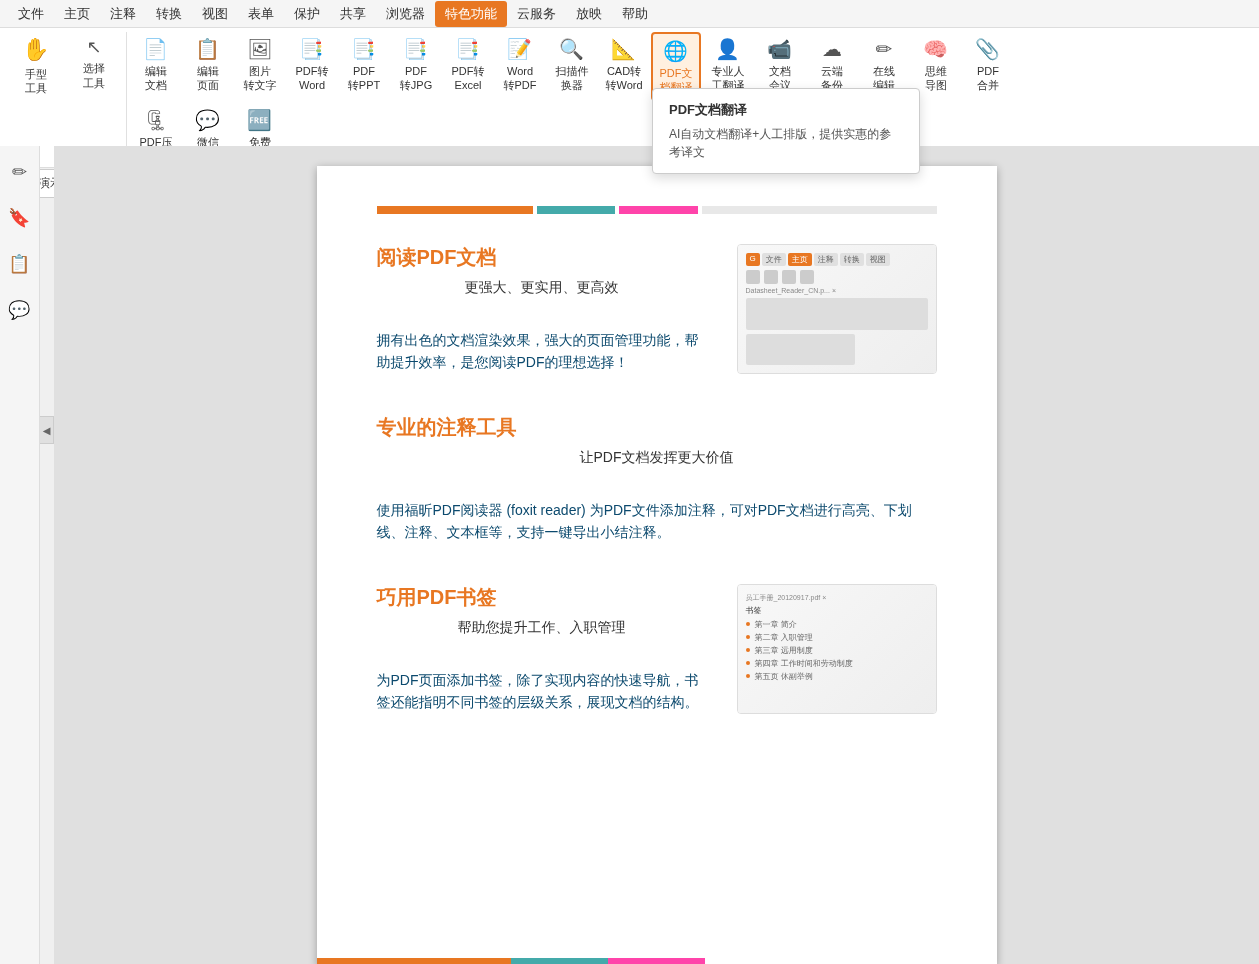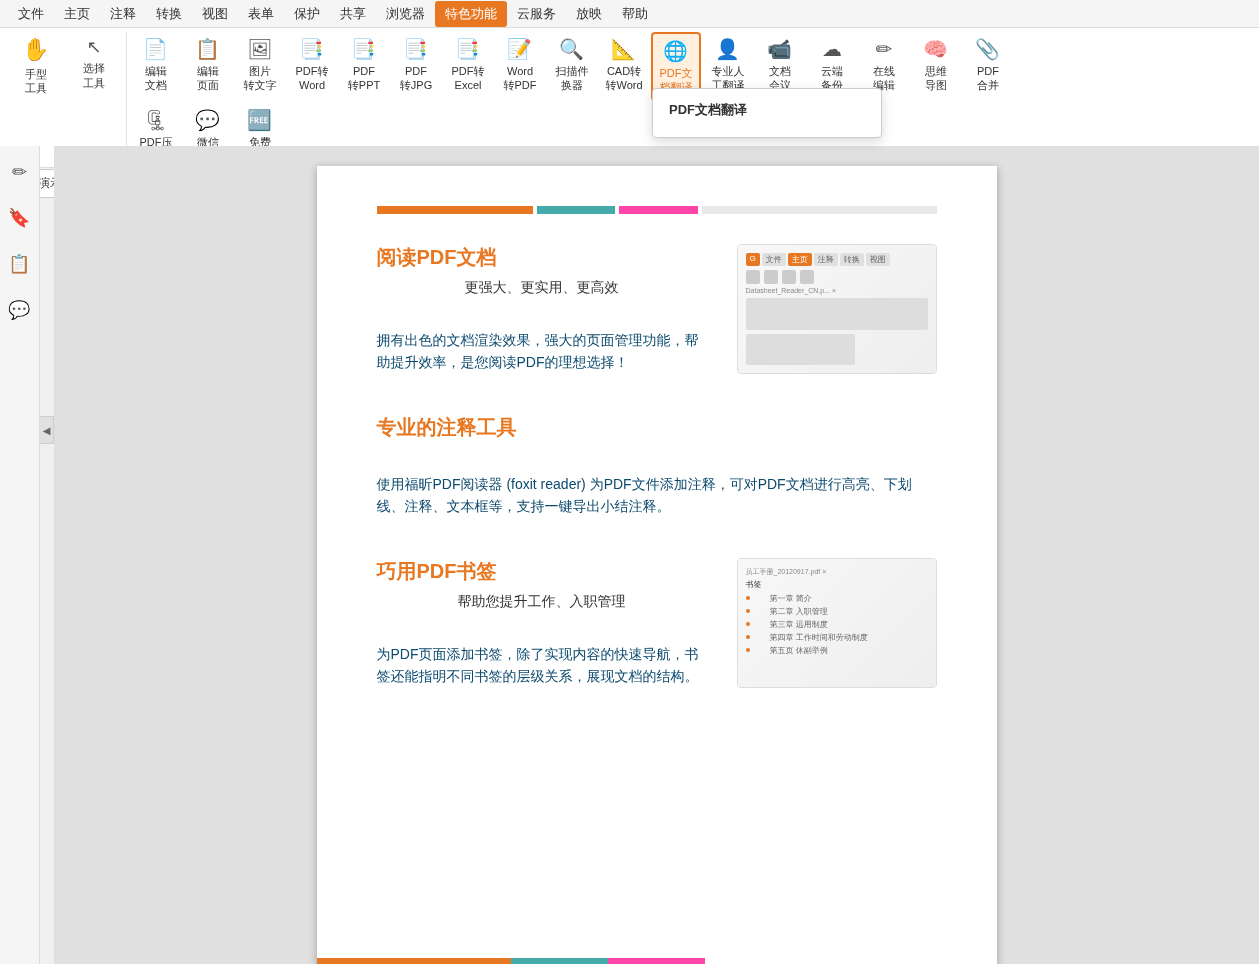--- a/index.html
+++ b/index.html
@@ -246,21 +246,21 @@
     
     .tooltip-popup {
       position: absolute;
       top: 88px;
       left: 652px;
       background: white;
       border: 1px solid #ccc;
       border-radius: 4px;
       box-shadow: 0 4px 12px rgba(0,0,0,0.15);
       padding: 12px 16px;
-      width: 230px;
+      width: 268px;
       z-index: 100;
     }
     .tooltip-title {
       font-size: 13px;
       font-weight: bold;
       color: #333;
       margin-bottom: 6px;
     }
     .tooltip-desc {
       font-size: 12px;
@@ -319,21 +319,21 @@
       width: 80%;
       margin: 2px 0;
     }
     .preview-orange-text {
       color: #e87722;
       font-size: 9px;
       font-weight: bold;
     }
     .bookmark-item {
       display: flex;
-      gap: 20px;
+      gap: 5px;
       align-items: center;
       margin-bottom: 2px;
       font-size: 8px;
     }
     .bookmark-dot {
       width: 4px;
       height: 4px;
       background: #e87722;
       border-radius: 50%;
     }
@@ -527,20 +527,21 @@
             <div style="font-size:7px;color:#888;">Datasheet_Reader_CN.p... ×</div>
             <div class="preview-text-line"></div>
             <div class="preview-text-line" style="width:60%;"></div>
           </div>
         </div>
       </div>
 
       <div class="pdf-section">
         <div class="pdf-section-text">
           <div class="section-title">专业的注释工具</div>
+          <div class="section-subtitle">让PDF文档发挥更大价值</div>
           <div class="section-desc">使用福昕PDF阅读器 (foxit reader) 为PDF文件添加注释，可对PDF文档进行高亮、下划线、注释、文本框等，支持一键导出小结注释。</div>
         </div>
       </div>
 
       <div class="pdf-section">
         <div class="pdf-section-text">
           <div class="section-title">巧用PDF书签</div>
           <div class="section-subtitle">帮助您提升工作、入职管理</div>
           <div class="section-desc">为PDF页面添加书签，除了实现内容的快速导航，书签还能指明不同书签的层级关系，展现文档的结构。</div>
         </div>
@@ -577,13 +578,14 @@
         <div class="bbar2"></div>
         <div class="bbar3"></div>
         <div class="bbar4"></div>
       </div>
     </div>
   </div>
 </div>
 
 <div class="tooltip-popup">
   <div class="tooltip-title">PDF文档翻译</div>
+  <div class="tooltip-desc">AI自动文档翻译+人工排版，提供实惠的参考译文</div>
 </div>
 
 </body></html>

